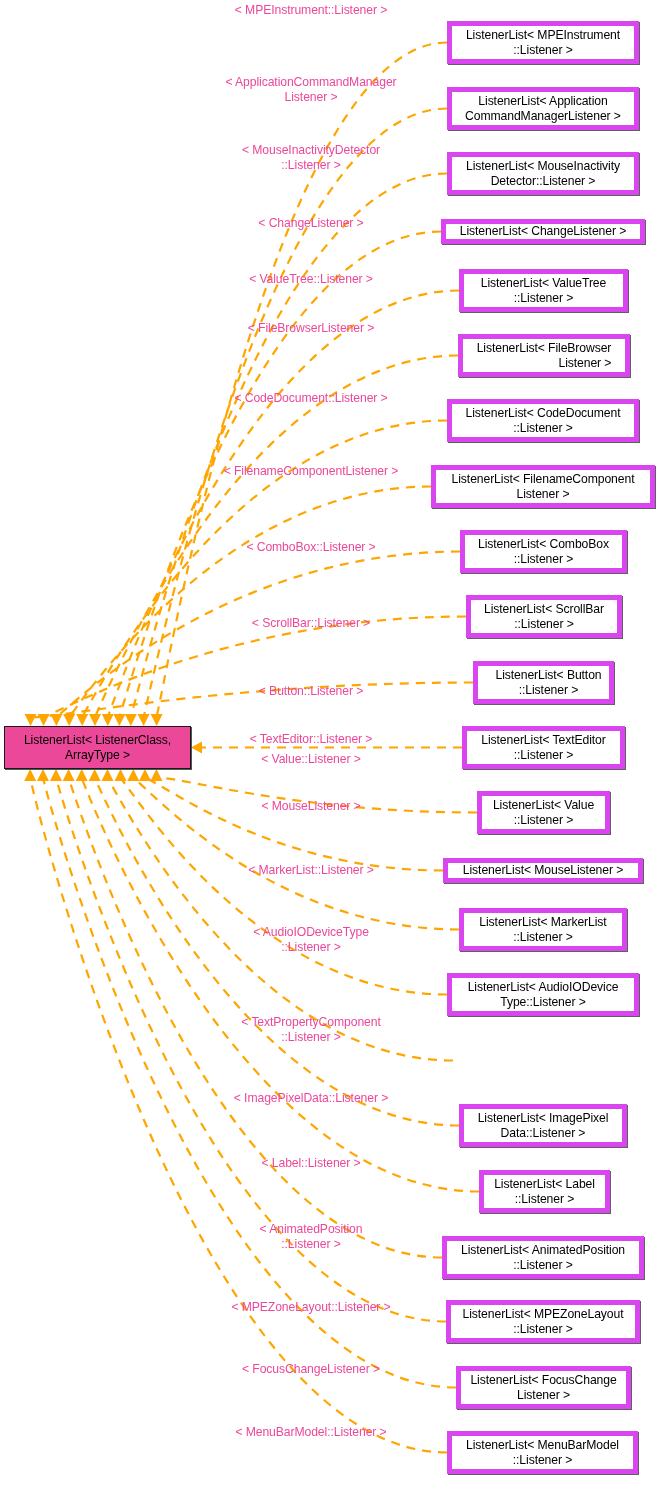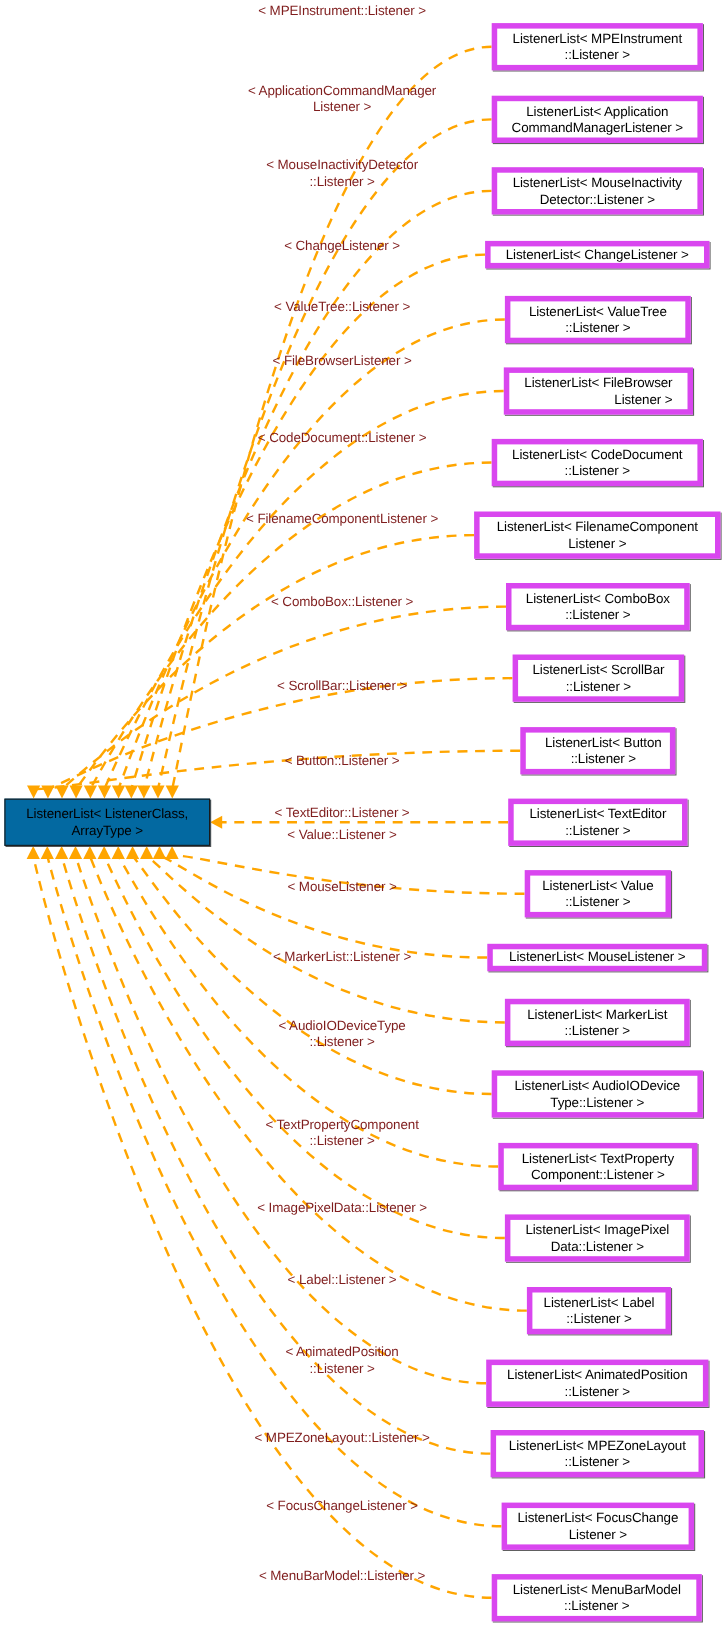--- a/index.html
+++ b/index.html
@@ -33,28 +33,28 @@
     text-align: center;
     display: flex;
     align-items: center;
     justify-content: center;
     padding: 0 3px;
     box-shadow: 1px 1px 0 0 #606060;
     white-space: pre-line;
     letter-spacing: -0.1px;
   }
   .node.root {
-    background: #0369a1;
+    background: #ec4899;
     border: 1px solid #1a1a1a;
     box-shadow: 1px 1px 0 0 #555555;
     text-align: center;
   }
   .edge-label {
     position: absolute;
-    color: #7f1d1d;
+    color: #ec4899;
     font-size: 12.2px;
     line-height: 14.6px;
     text-align: center;
     white-space: pre-line;
     letter-spacing: -0.1px;
   }
 </style>
 </head>
 <body>
 
@@ -151,22 +151,20 @@
     <div class="edge-label" style="left: 203px; top: 752px; width: 216px;">&lt; Value::Listener &gt;</div>
     <div class="node" style="left: 443px; top: 858px; width: 200px; height: 25px;"><span>ListenerList&lt; MouseListener &gt;</span></div>
     <div class="edge-label" style="left: 203px; top: 799px; width: 216px;">&lt; MouseListener &gt;</div>
     <div class="node" style="left: 459px; top: 908px; width: 168px; height: 43px;"><span>ListenerList&lt; MarkerList
 ::Listener &gt;</span></div>
     <div class="edge-label" style="left: 203px; top: 863px; width: 216px;">&lt; MarkerList::Listener &gt;</div>
     <div class="node" style="left: 447px; top: 973px; width: 192px; height: 43px;"><span>ListenerList&lt; AudioIODevice
 Type::Listener &gt;</span></div>
     <div class="edge-label" style="left: 203px; top: 925px; width: 216px;">&lt; AudioIODeviceType
 ::Listener &gt;</div>
-    <div class="node" style="left: 453px; top: 1039px; width: 181px; height: 43px;"><span>ListenerList&lt; TextProperty
-Component::Listener &gt;</span></div>
     <div class="edge-label" style="left: 203px; top: 1015px; width: 216px;">&lt; TextPropertyComponent
 ::Listener &gt;</div>
     <div class="node" style="left: 459px; top: 1104px; width: 168px; height: 43px;"><span>ListenerList&lt; ImagePixel
 Data::Listener &gt;</span></div>
     <div class="edge-label" style="left: 195px; top: 1091px; width: 232px;">&lt; ImagePixelData::Listener &gt;</div>
     <div class="node" style="left: 479px; top: 1170px; width: 131px; height: 43px;"><span>ListenerList&lt; Label
 ::Listener &gt;</span></div>
     <div class="edge-label" style="left: 203px; top: 1156px; width: 216px;">&lt; Label::Listener &gt;</div>
     <div class="node" style="left: 442px; top: 1236px; width: 202px; height: 43px;"><span>ListenerList&lt; AnimatedPosition
 ::Listener &gt;</span></div>

